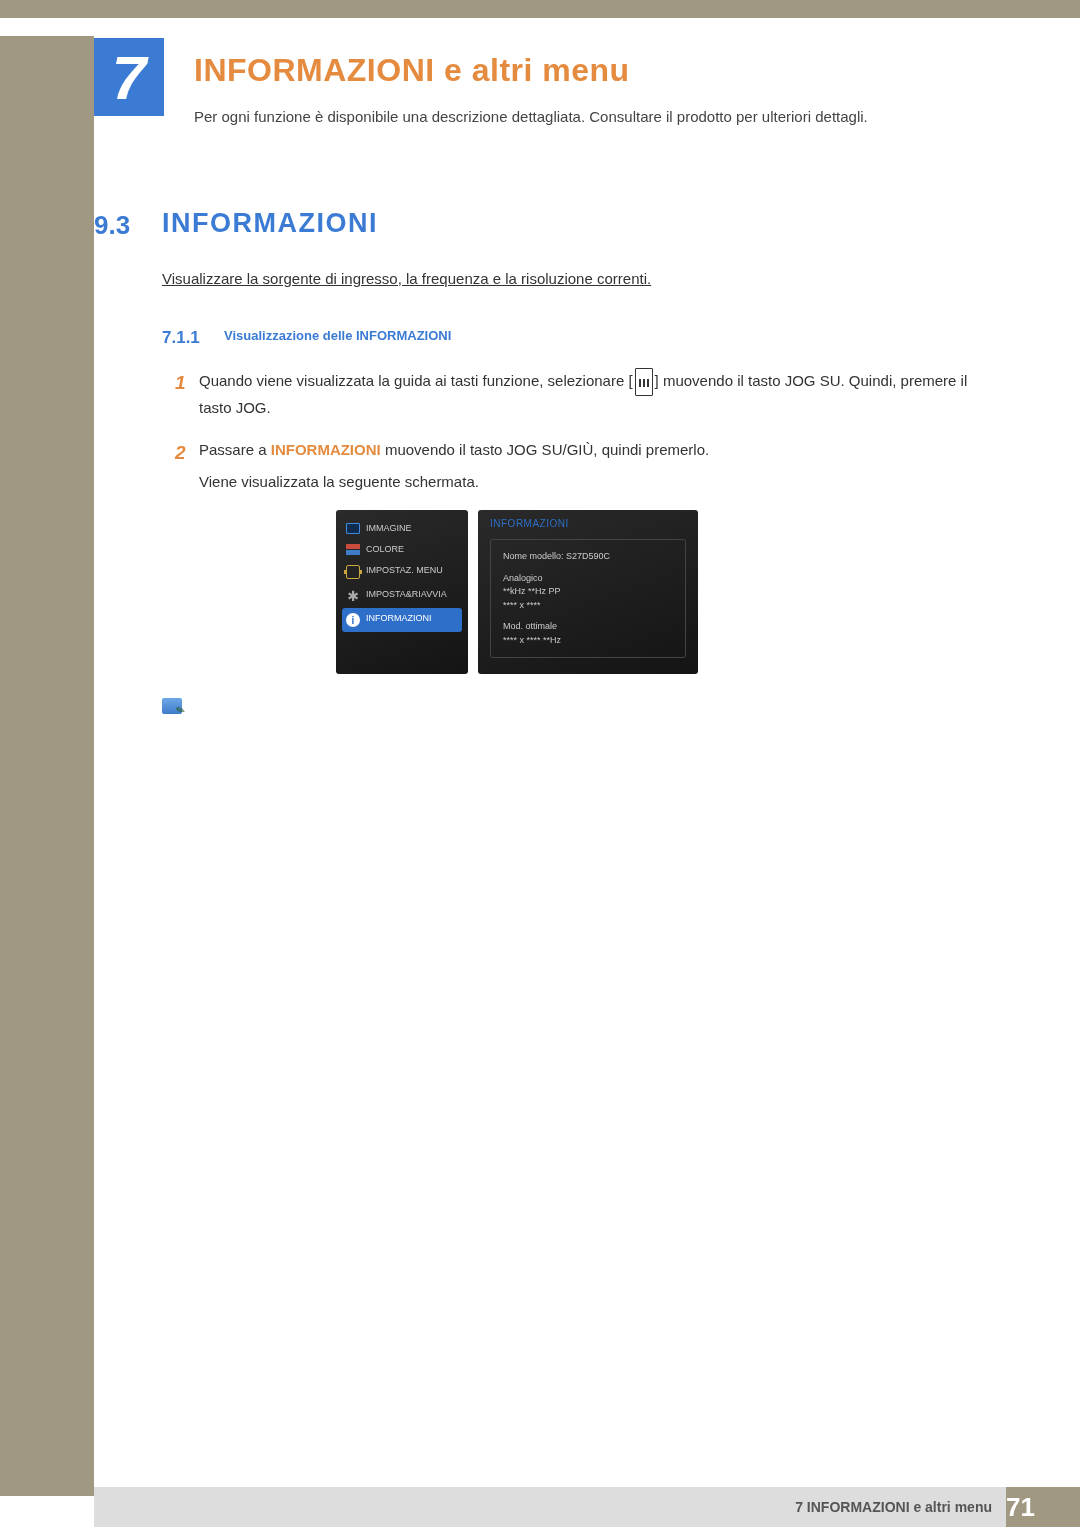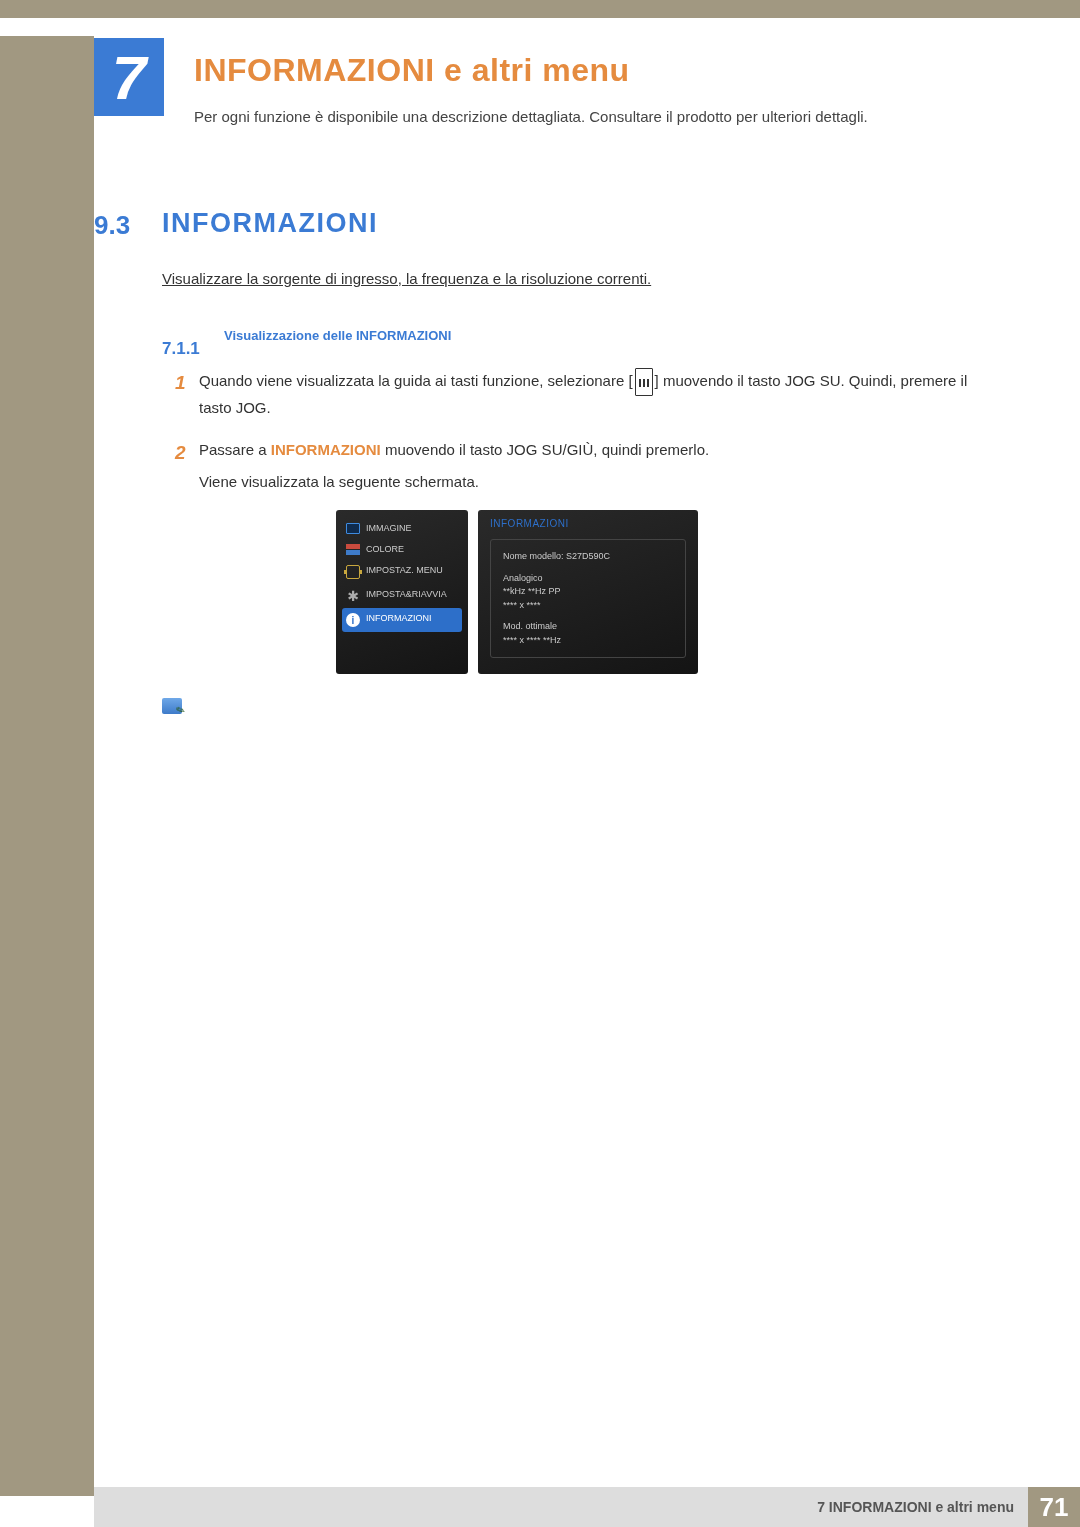--- a/index.html
+++ b/index.html
@@ -7,21 +7,21 @@
   .topbar { width: 100%; height: 18px; background: #a19881; }
   .sidebar { position: absolute; left: 0; top: 18px; width: 94px; height: 1460px; background: #a19881; }
   .page { position: relative; padding: 0 0 0 94px; min-height: 1509px; }
   .chapter-badge { position: absolute; left: 94px; top: 20px; width: 70px; height: 78px; background: #3b7bd4; display: flex; align-items: center; justify-content: center; }
   .chapter-badge span { color: #fff; font-size: 62px; font-weight: bold; font-style: italic; }
   .chapter-title { position: absolute; left: 194px; top: 34px; font-size: 32px; font-weight: bold; color: #e58b3f; letter-spacing: 0.5px; }
   .chapter-desc { position: absolute; left: 194px; top: 88px; right: 90px; font-size: 15px; color: #444; line-height: 1.5; }
   .sec-num { position: absolute; left: 94px; top: 192px; font-size: 26px; font-weight: bold; color: #3b7bd4; }
   .sec-title { position: absolute; left: 162px; top: 190px; font-size: 27px; font-weight: bold; color: #3b7bd4; letter-spacing: 1.5px; }
   .sec-desc { position: absolute; left: 162px; top: 252px; font-size: 15px; color: #333; text-decoration: underline; }
-  .subsec-num { position: absolute; left: 162px; top: 310px; font-size: 17px; font-weight: bold; color: #3b7bd4; margin-top: 11px; }
+  .subsec-num { position: absolute; left: 162px; top: 310px; font-size: 17px; font-weight: bold; color: #3b7bd4; }
   .subsec-title { position: absolute; left: 224px; top: 310px; font-size: 13px; font-weight: bold; color: #3b7bd4; }
   .steps { position: absolute; left: 175px; top: 350px; right: 90px; }
   .step { display: flex; margin-bottom: 18px; font-size: 15px; line-height: 1.6; color: #333; }
   .step-num { width: 20px; font-size: 19px; font-style: italic; font-weight: bold; color: #e58b3f; flex-shrink: 0; }
   .step-text { flex: 1; padding-left: 4px; }
   .bold-orange { font-weight: bold; color: #e58b3f; }
   .menu-icon-inline { display: inline-block; vertical-align: middle; border: 1.5px solid #333; border-radius: 1px; padding: 1px 2px; margin: 0 2px; }
   .menu-icon-inline span { display: inline-block; width: 2px; height: 8px; background: #333; margin: 0 1px; vertical-align: middle; }
   .osd-wrap { position: absolute; left: 336px; top: 492px; display: flex; gap: 10px; }
   .osd-left, .osd-right { background: linear-gradient(160deg,#2a2a2a,#141414); border-radius: 3px; color: #ddd; font-size: 10px; }
@@ -42,21 +42,21 @@
   .osd-icon.info { width:14px; height:14px; border-radius:50%; background:#fff; color:#2d6fc9; font-weight:bold; font-size:10px; display:flex; align-items:center; justify-content:center; }
   .osd-right-title { color: #2d6fc9; font-size: 10px; margin-bottom: 10px; letter-spacing: 0.5px; }
   .osd-info-box { border: 1px solid #444; border-radius: 3px; padding: 10px 12px; font-size: 9px; line-height: 1.5; color: #ccc; }
   .osd-info-box .gap { height: 8px; }
   .note-row { position: absolute; left: 162px; top: 678px; right: 90px; display: flex; gap: 14px; align-items: flex-start; }
   .note-icon { width: 20px; height: 16px; background: linear-gradient(#6fa8e8,#3e7bc9); border-radius: 2px; position: relative; flex-shrink:0; margin-top:2px; }
   .note-icon::after { content: "✎"; position: absolute; right: -3px; bottom: -3px; font-size: 11px; color: #2b5d2b; transform: rotate(-20deg); }
   .note-text { font-size: 15px; color: #333; }
   .footer { position: absolute; left: 94px; right: 0; bottom: 0; display: flex; align-items: stretch; justify-content: flex-end; height: 40px; }
   .footer-grey { flex: 1; background: #ddd; display: flex; align-items: center; justify-content: flex-end; padding-right: 14px; font-size: 14px; font-weight: bold; color: #555; }
-  .footer-pagebox { width: 52px; background: #a19881; display: flex; align-items: center; justify-content: center; }
+  .footer-pagebox { width: 74px; background: #a19881; display: flex; align-items: center; justify-content: flex-start; }
   .footer-pagebox span { color: #fff; font-size: 26px; font-weight: bold; }
 </style>
 </head>
 <body>
 
 <div class="topbar"></div>
 <div class="page">
   <div class="sidebar"></div>
 
   <div class="chapter-badge">

